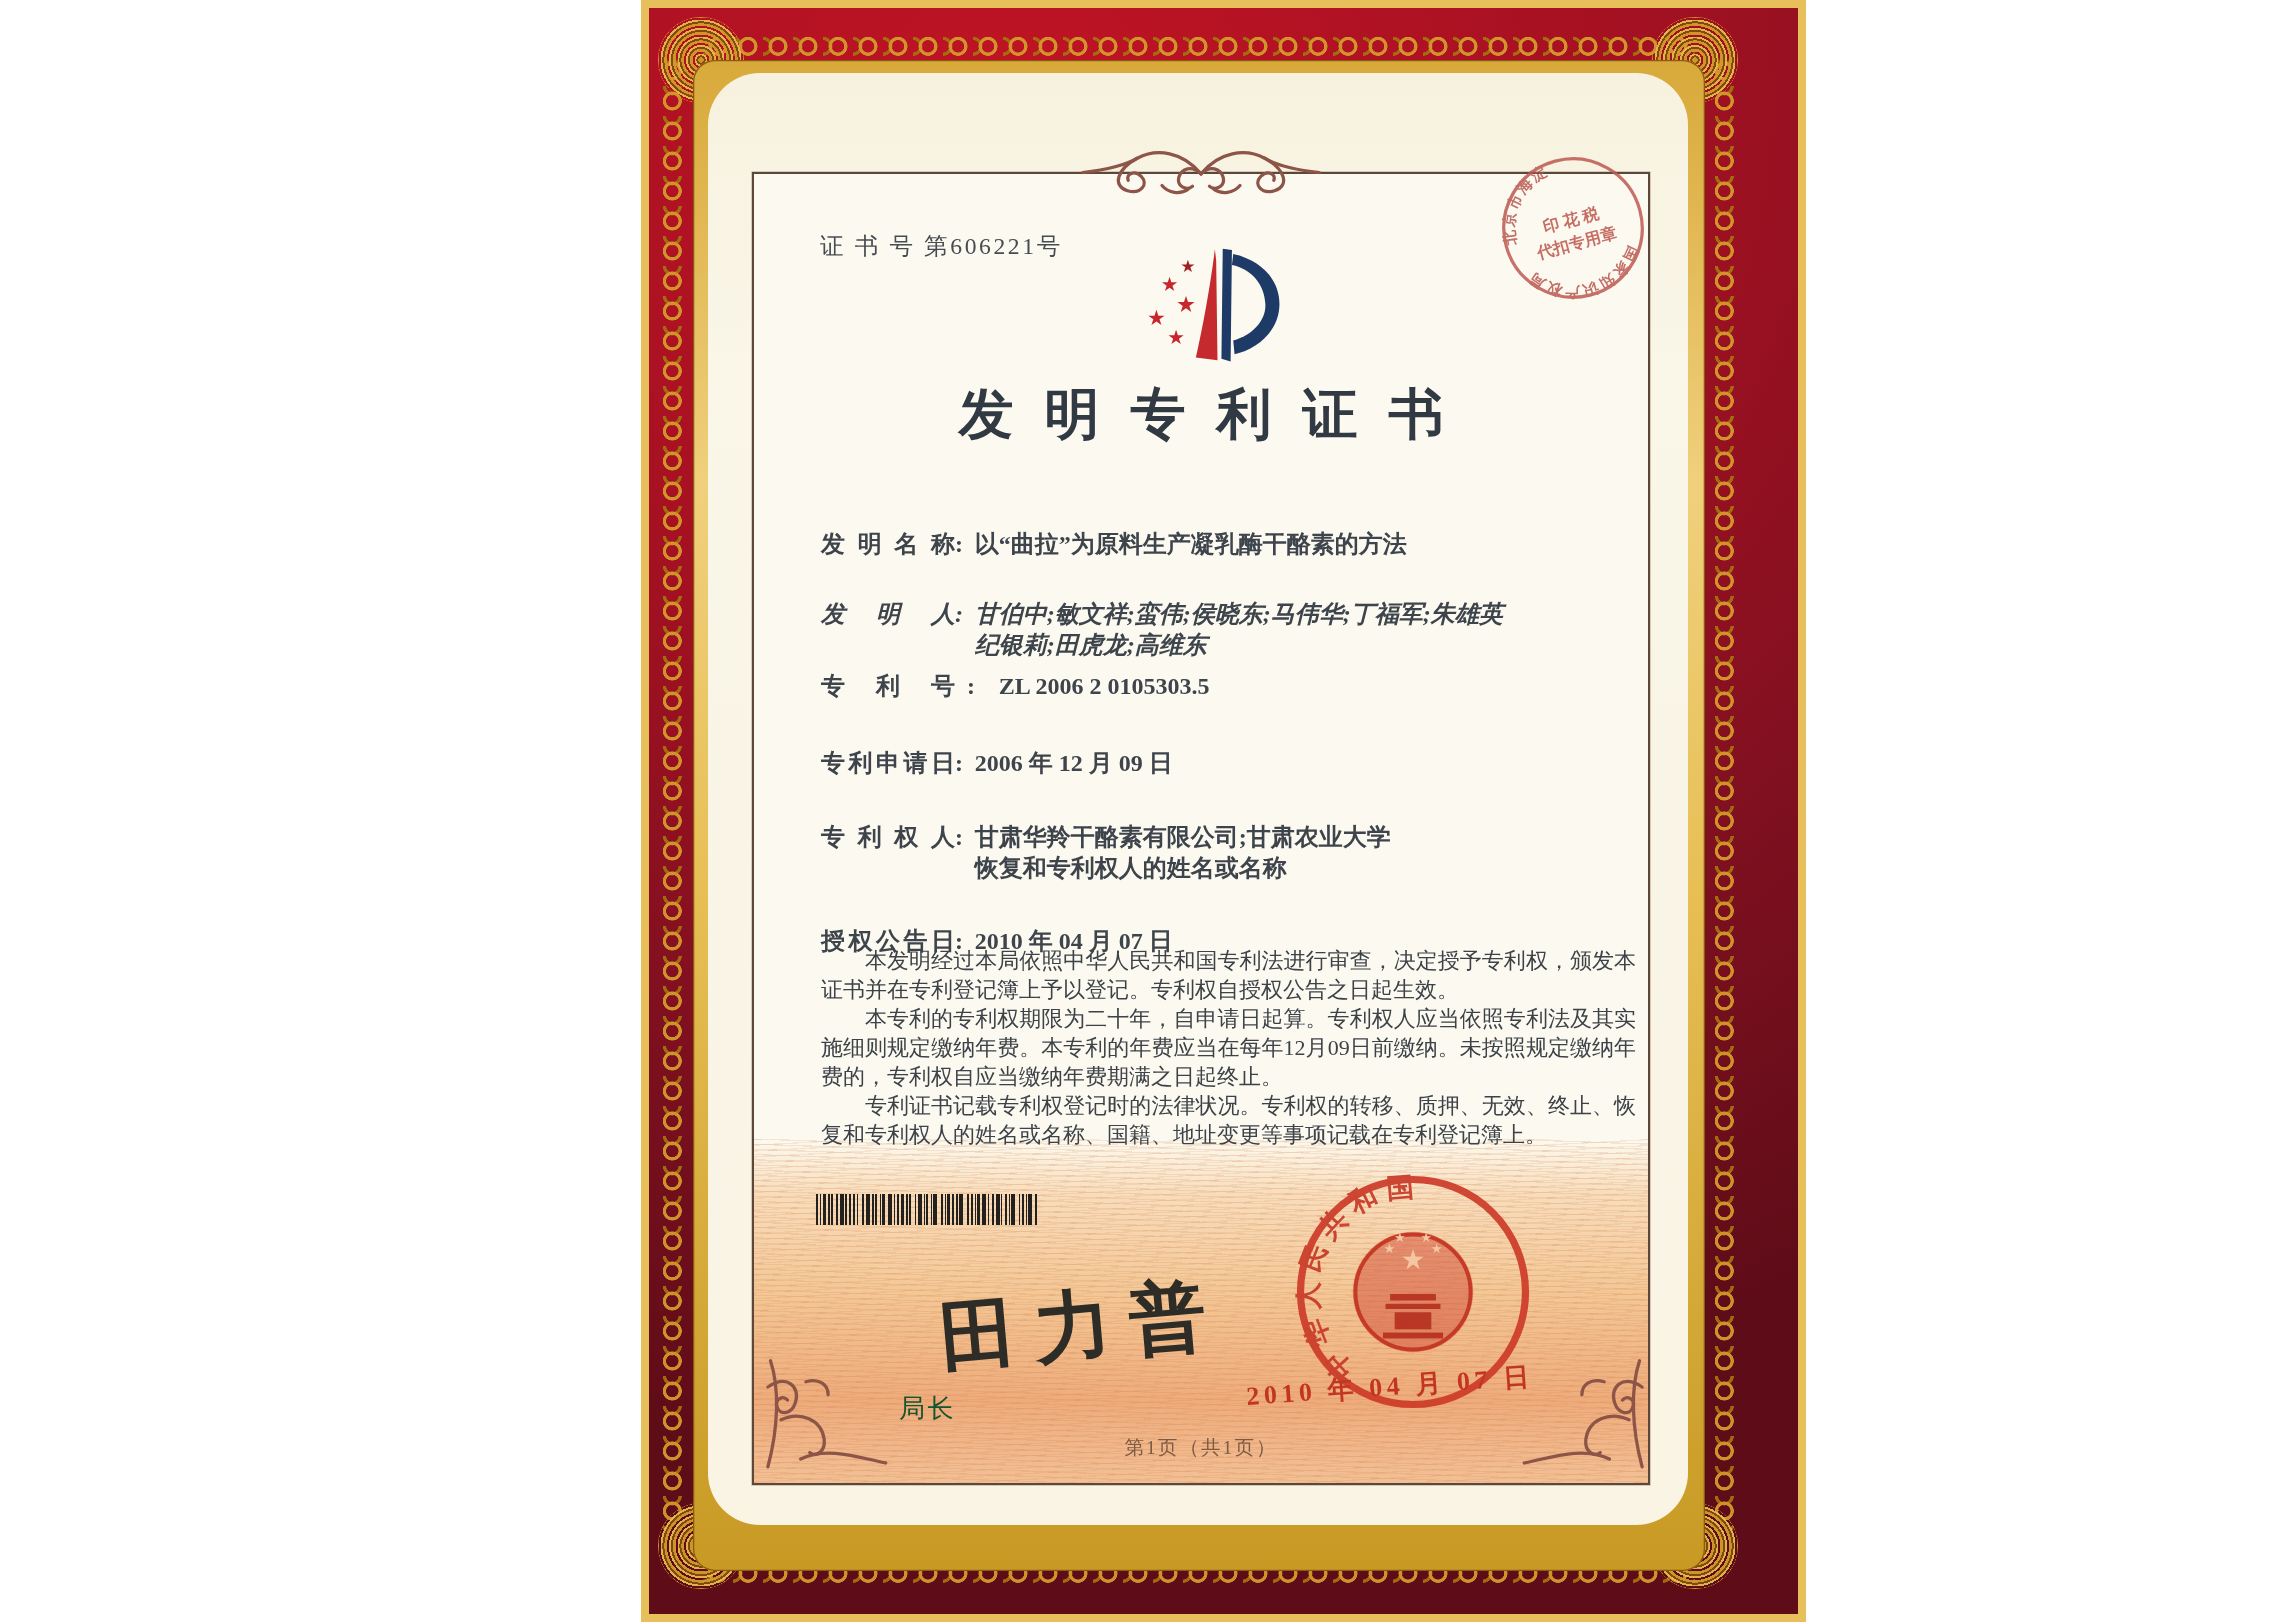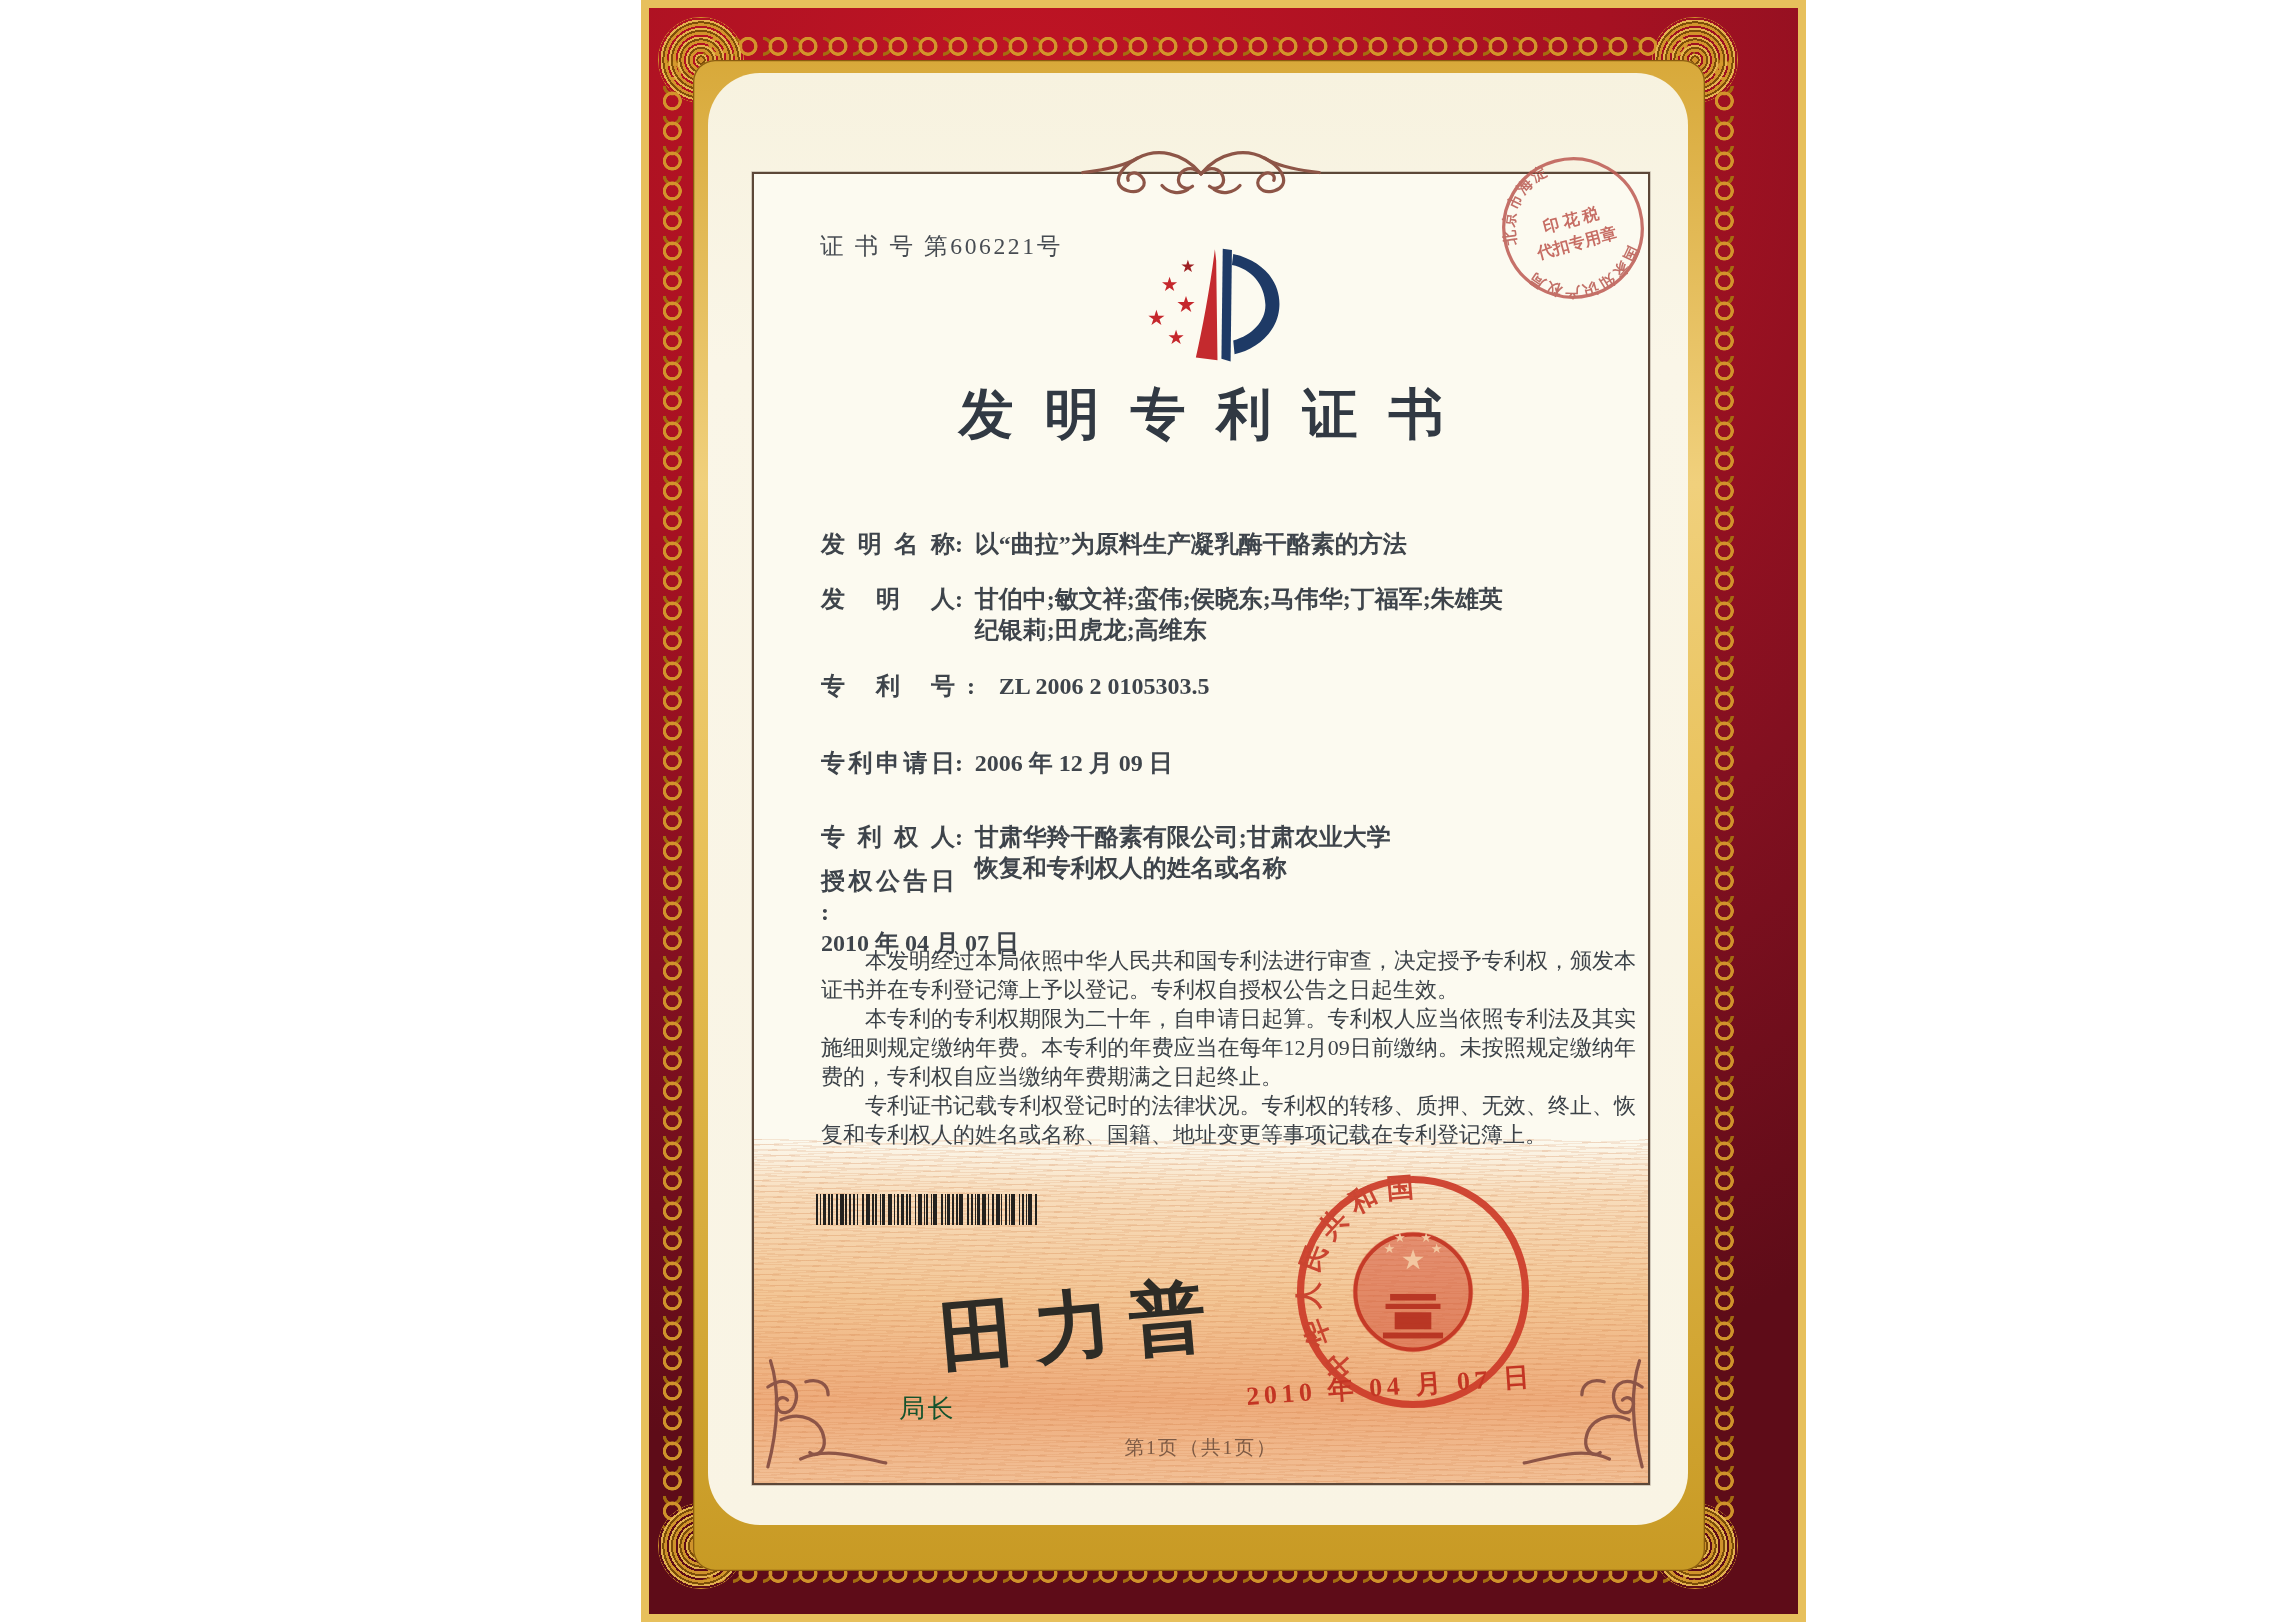--- a/index.html
+++ b/index.html
@@ -48,21 +48,21 @@
 
   
   .cert-no{position:absolute;left:179px;top:230px;font-size:23.6px;color:#474c52;letter-spacing:2.6px;}
   .title{position:absolute;left:111px;width:898px;top:378px;text-align:center;
     font-size:55px;font-weight:bold;color:#313943;letter-spacing:31px;text-indent:31px;}
   .row{position:absolute;left:180px;width:818px;font-size:24px;color:#3e444b;font-weight:bold;
     display:flex;align-items:flex-start;line-height:31px;}
   .row-label{display:inline-block;width:134px;text-align:justify;text-align-last:justify;flex:0 0 auto;}
   .row-colon{flex:0 0 auto;margin-right:11.8px;}
   .row-value{flex:1 1 auto;}
-  .r0{top:529px;} .r1{top:584px;} .r2{top:671px;gap:12px;} .r3{top:748px;} .r4{top:822px;} .r5{top:866px;flex-direction:column;}
+  .r0{top:529px;} .r1{top:599px;font-style:italic;} .r2{top:671px;gap:12px;} .r3{top:748px;} .r4{top:822px;} .r5{top:926px;}
   .paras{position:absolute;left:180px;top:946px;width:815px;font-size:22px;color:#3c4248;
     line-height:29px;text-align:justify;}
   .paras p{margin:0;text-indent:2em;}
   .barcode{position:absolute;left:175px;top:1194px;width:334px;height:31px;display:flex;align-items:stretch;}
   .bar{height:100%;background:#23211e;flex:0 0 auto;}
   .director{position:absolute;left:258px;top:1343px;font-size:26px;color:#14532d;letter-spacing:2.6px;margin-top:48px;}
   .signature{position:absolute;left:298px;top:1275px;font-size:77px;color:#2e2c26;
     letter-spacing:18.3px;transform:rotate(-5deg);font-weight:bold;}
   .seal-date{position:absolute;left:592px;top:1369px;width:314px;font-size:26px;font-weight:bold;
     color:#c33523;letter-spacing:4.6px;transform:rotate(-4deg);text-align:center;}

